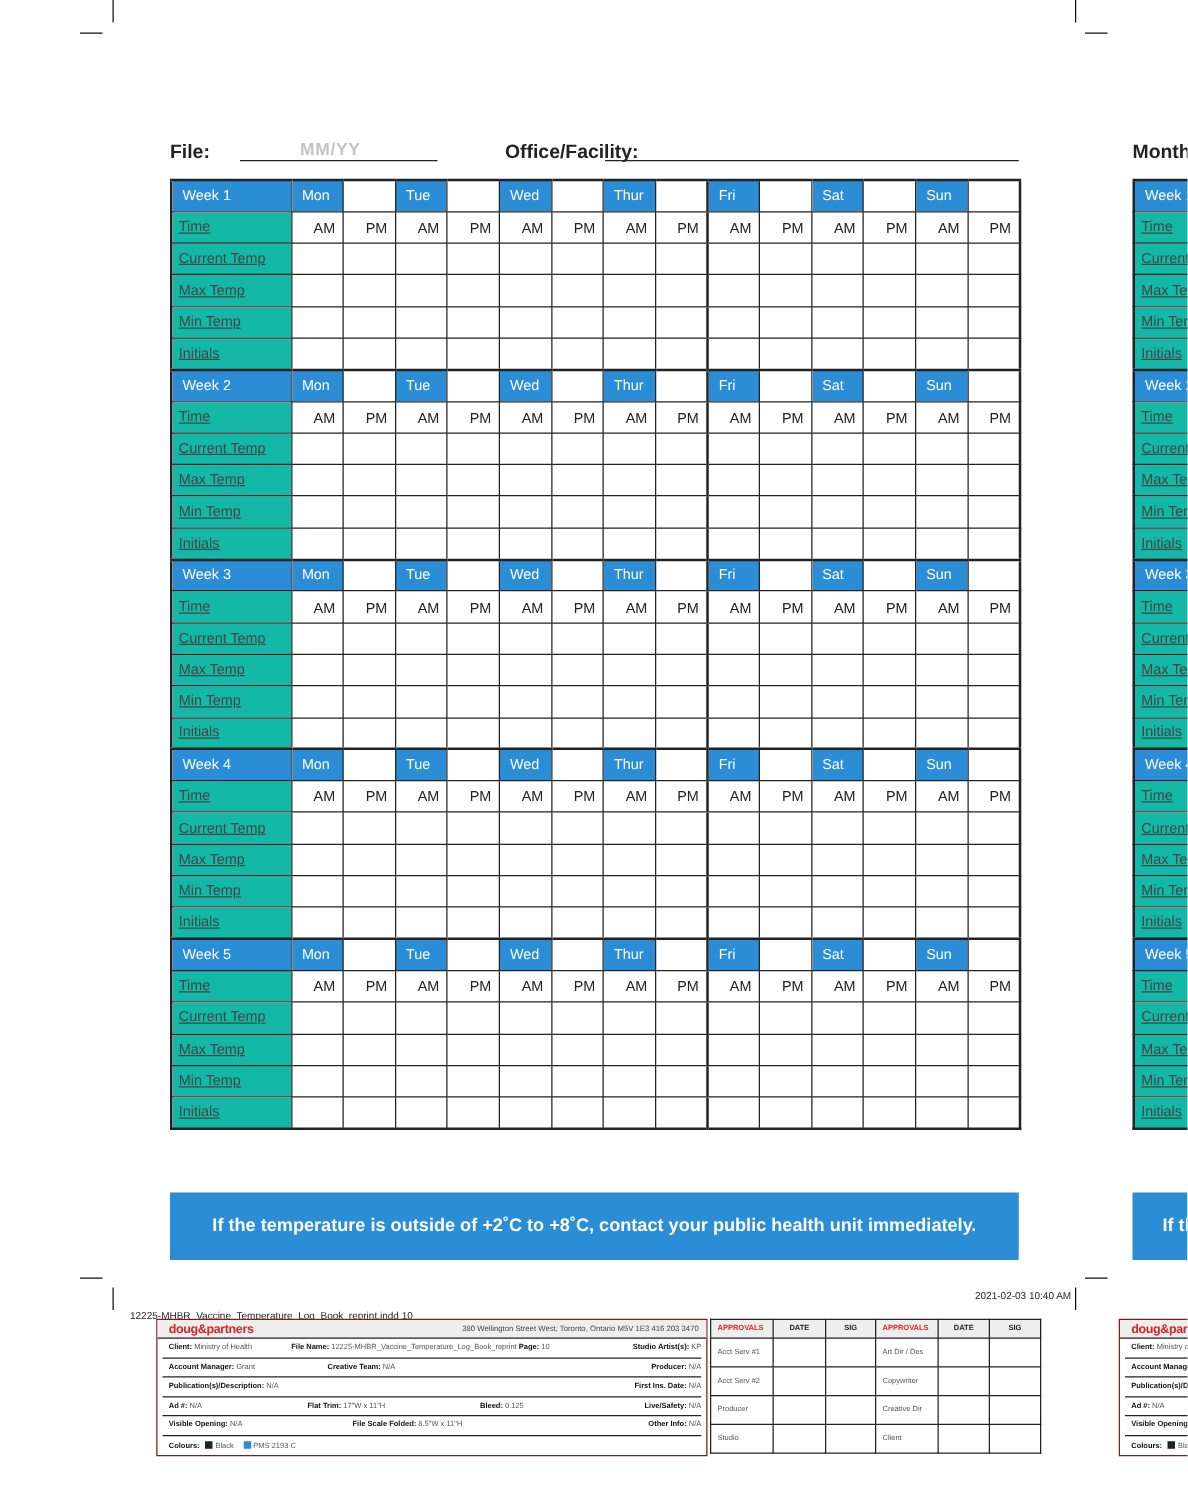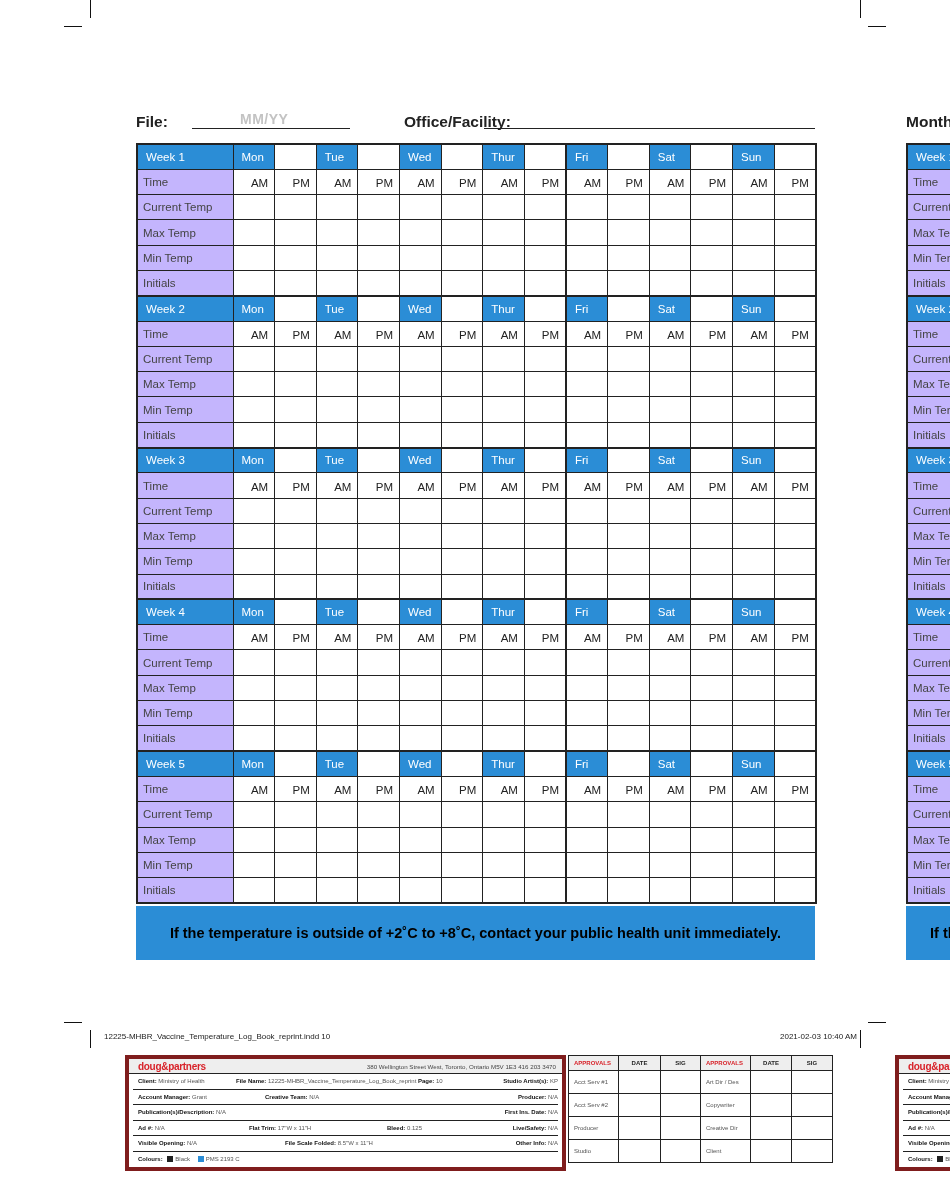--- a/index.html
+++ b/index.html
@@ -14,32 +14,32 @@
 
   .header-line { position: absolute; top: 110px; left: 0; width: 679px; height: 24px; font-weight: bold; font-size: 15.5px; color: #222; white-space: nowrap; }
   .header-line .lbl { position: absolute; top: 3px; }
   .header-line .field-line { position: absolute; top: 18px; height: 1px; background: #222; }
   .header-line .ph { position: absolute; top: 1px; font-size: 14px; color: #c3c3c3; font-weight: bold; letter-spacing: 0.5px; }
 
   table.log { position: absolute; top: 143px; left: 0; border-collapse: collapse; table-layout: fixed; width: 679px; border: 2px solid #222; }
   table.log td { border: 1px solid #222; height: 25.3px; padding: 0; font-size: 11.5px; vertical-align: middle; overflow: hidden; white-space: nowrap; }
   table.log col.label { width: 96px; }
   table.log col.day { width: 41.64px; }
-  td.rowlabel { background: #c4b5fd; color: #444; padding-left: 5px !important; }
+  td.rowlabel { background: #14b8a6; color: #444; padding-left: 5px !important; text-decoration: underline; }
   tr.week td { border-top: 2px solid #222; }
   tr.week td.blue { background: #2b8dd6; color: #fff; padding-left: 8px; font-size: 11.5px; }
   tr.week td.blank { background: #fff; }
   td.ampm { font-size: 8.5px; color: #222; text-align: right; padding-right: 6px !important; vertical-align: bottom !important; padding-bottom: 5px !important; }
   td.sep { border-left: 2px solid #222 !important; }
 
-  .banner { position: absolute; top: 906px; left: 0; width: 679px; height: 54px; background: #2b8dd6; color: #000000; font-weight: bold; font-size: 14.5px; text-align: center; line-height: 54px; }
+  .banner { position: absolute; top: 954px; left: 0; width: 679px; height: 54px; background: #2b8dd6; color: #ffffff; font-weight: bold; font-size: 14.5px; text-align: center; line-height: 54px; }
 
   .slug { position: absolute; top: 1032px; font-size: 8px; color: #222; font-family: "Liberation Sans", sans-serif; }
 
-  .jobbox { position: absolute; top: 1055px; border: 4px solid #7f1d1d; background: #fff; font-size: 6px; color: #222; }
+  .jobbox { position: absolute; top: 1055px; border: 1px solid #7f1d1d; background: #fff; font-size: 6px; color: #222; }
   .jobbox .top { height: 15px; background: #eeeeee; border-bottom: 1px solid #222; position: relative; }
   .jobbox .logo { position: absolute; left: 9px; top: 2px; color: #d8232a; font-weight: bold; font-size: 10px; letter-spacing: -0.3px; }
   .jobbox .addr { position: absolute; right: 6px; top: 4px; font-size: 6.2px; color: #444; }
   .jobbox .row { height: 15.5px; border-bottom: 1px solid #222; position: relative; margin: 0 4px; }
   .jobbox .row:last-child { border-bottom: none; }
   .jobbox .cell { position: absolute; top: 4px; white-space: nowrap; font-size: 6px; }
   .jobbox .cell b { color: #111; }
   .jobbox .cell span.v { color: #555; }
   .sw { display: inline-block; width: 6px; height: 6px; vertical-align: -1px; margin: 0 2px 0 3px; }
 
@@ -701,21 +701,21 @@
           <td class="rowlabel">Min Ten</td>
         </tr>
         <tr>
           <td class="rowlabel">Initials</td>
         </tr>
       </tbody>
   </table>
   <div class="banner" style="width:44px;text-align:left;padding-left:24px;overflow:hidden;white-space:nowrap;">If th</div>
 </div>
 
-<div class="slug" style="left:104px;">12225-MHBR_Vaccine_Temperature_Log_Book_reprint.indd   10</div>
+<div class="slug" style="left:104px;margin-top:16px;">12225-MHBR_Vaccine_Temperature_Log_Book_reprint.indd   10</div>
 <div class="slug" style="left:780px;">2021-02-03   10:40 AM</div>
 
 <div class="jobbox" style="left:125px;width:441px;">
   <div class="top">
     <span class="logo">doug&amp;partners</span>
     <span class="addr">380 Wellington Street West, Toronto, Ontario  M5V 1E3  416 203 3470</span>
   </div>
   <div class="row">
     <span class="cell" style="left:5px;"><b>Client:</b> <span class="v">Ministry of Health</span></span>
     <span class="cell" style="left:103px;"><b>File Name:</b> <span class="v">12225-MHBR_Vaccine_Temperature_Log_Book_reprint</span> <b>Page:</b> <span class="v">10</span></span>

